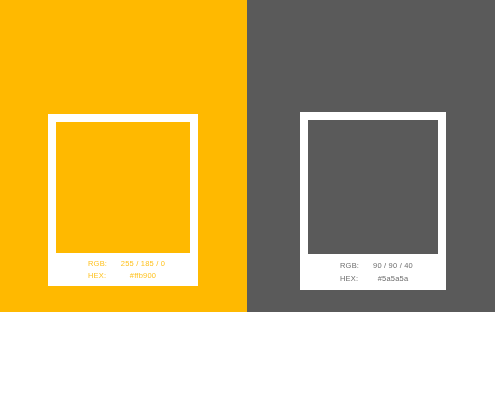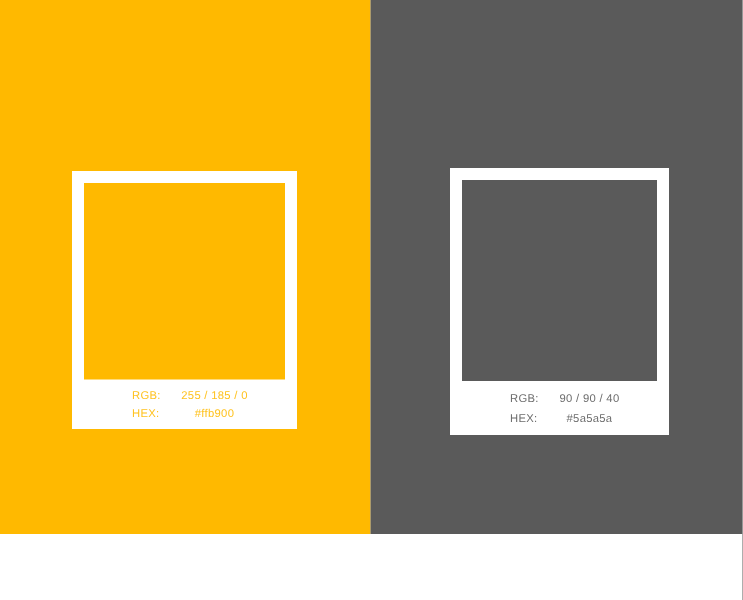--- a/index.html
+++ b/index.html
@@ -10,21 +10,21 @@
     width: 495px;
     height: 400px;
     overflow: hidden;
     font-family: "Liberation Sans", sans-serif;
     background: #ffffff;
   }
 
   #stage {
     position: relative;
     width: 495px;
-    height: 356px;
+    height: 312px;
     overflow: hidden;
     text-decoration: underline;
   }
 
   
   .bg-half {
     position: absolute;
     top: 0;
     height: 400px;
   }

